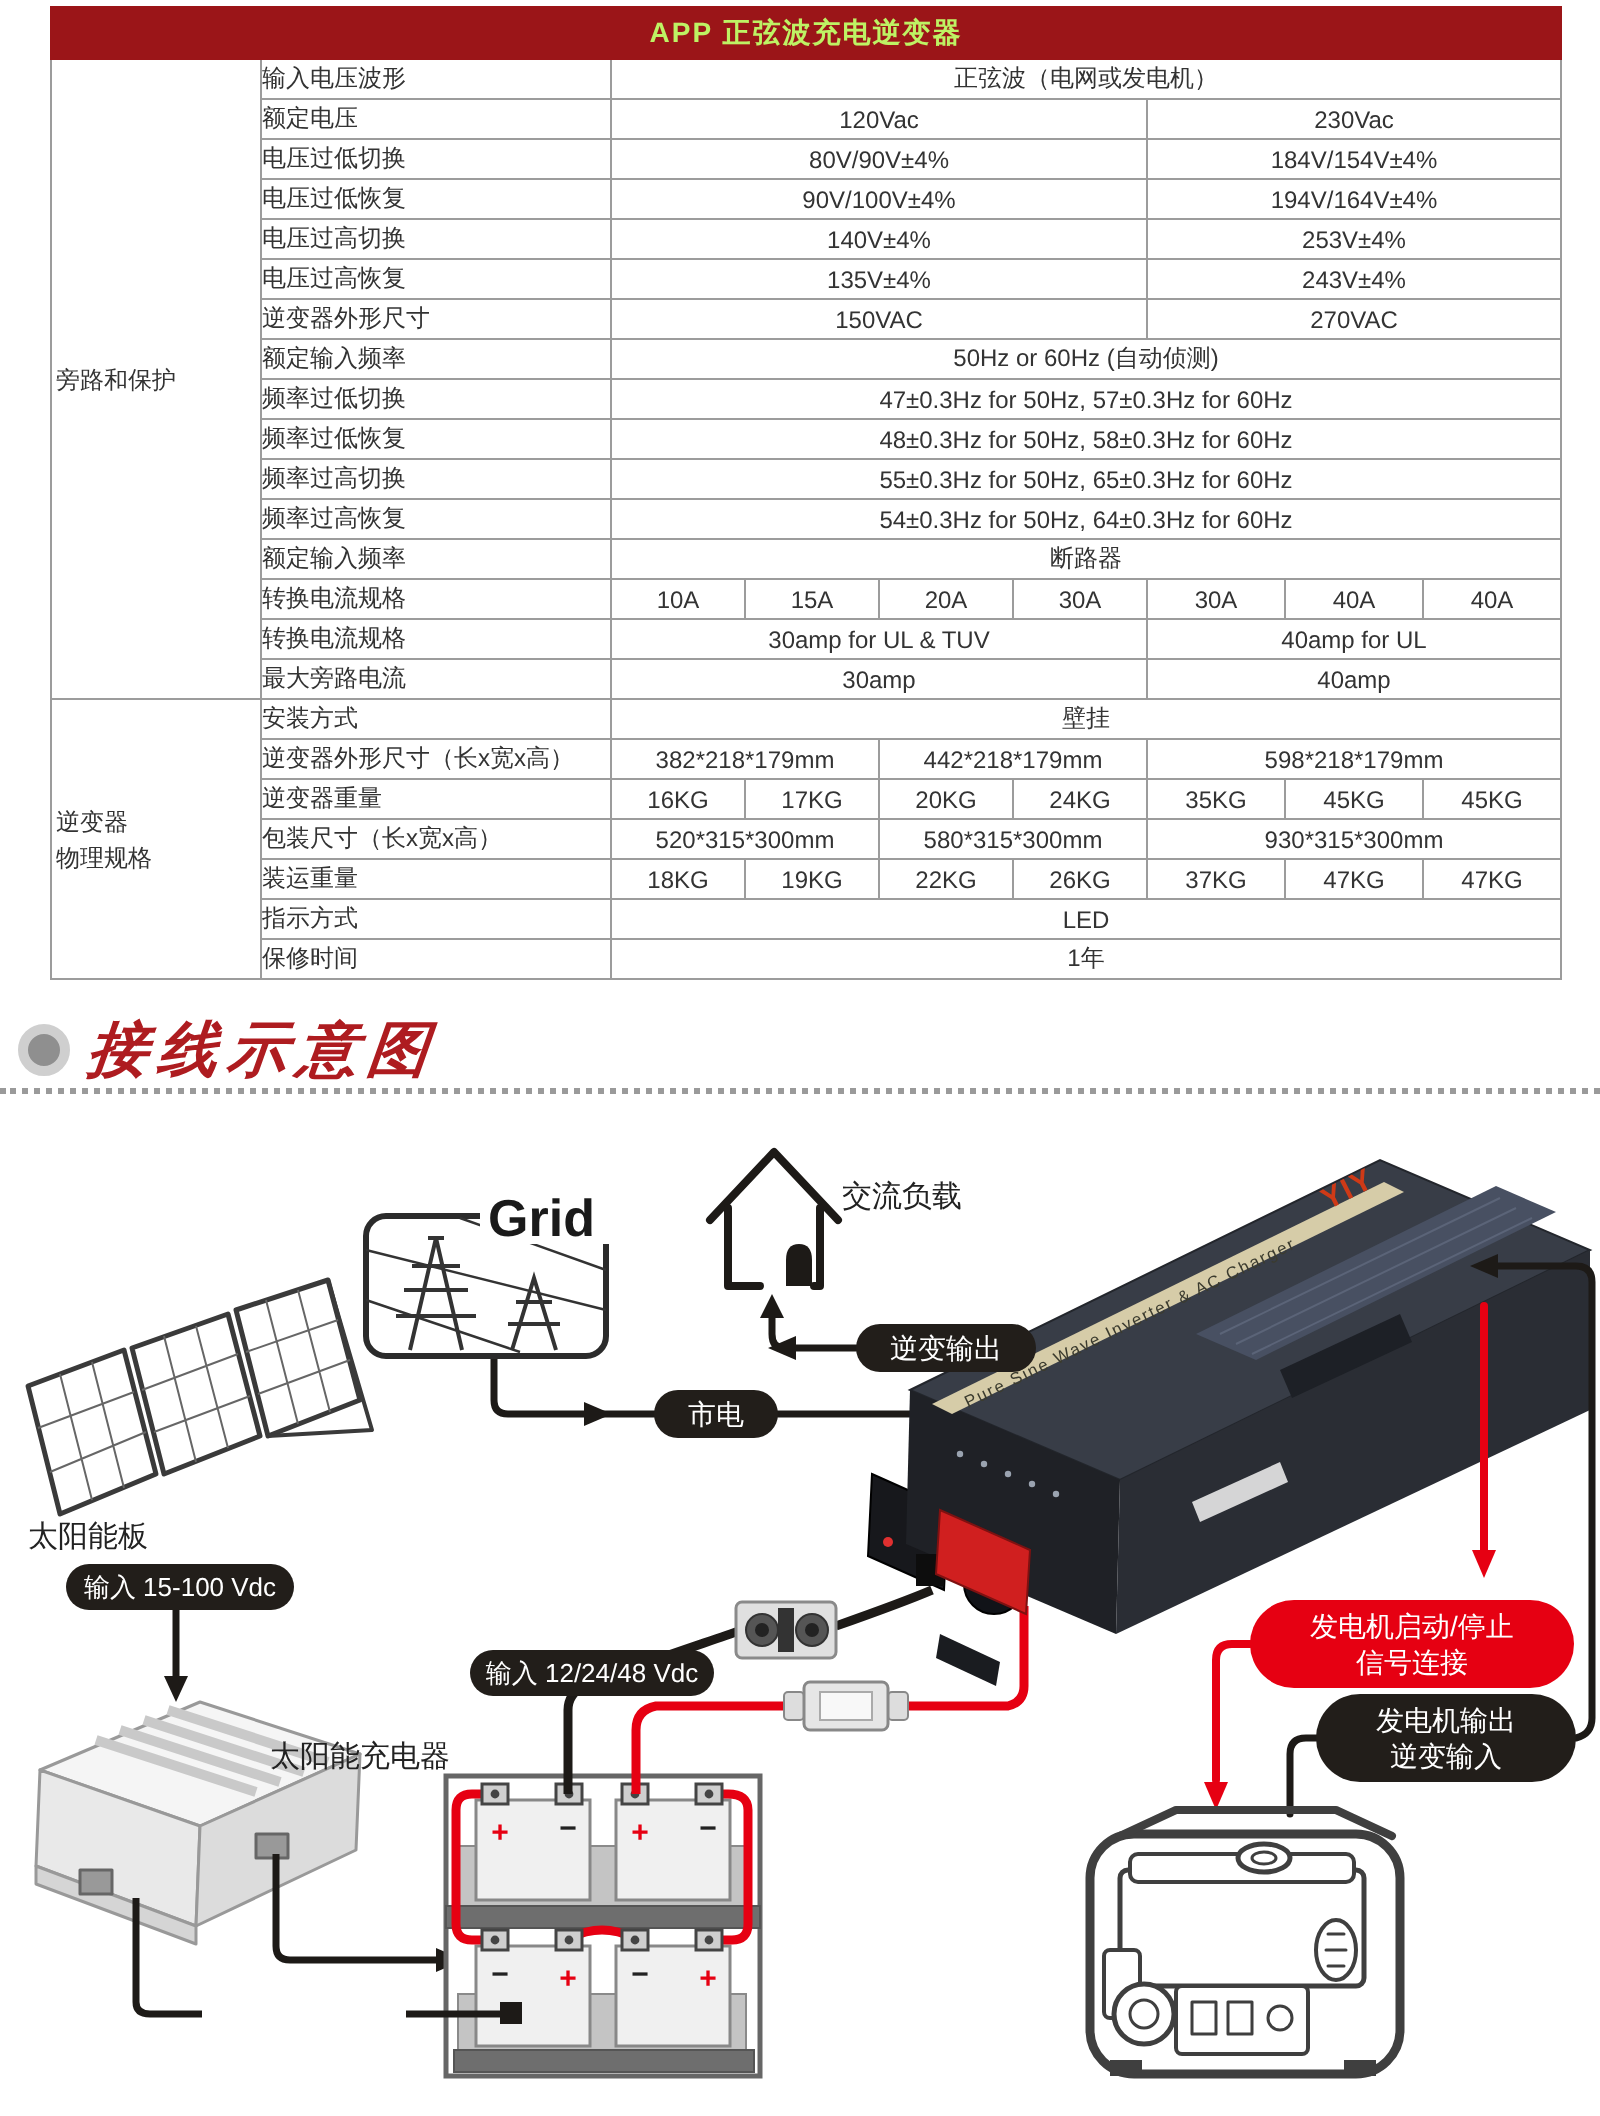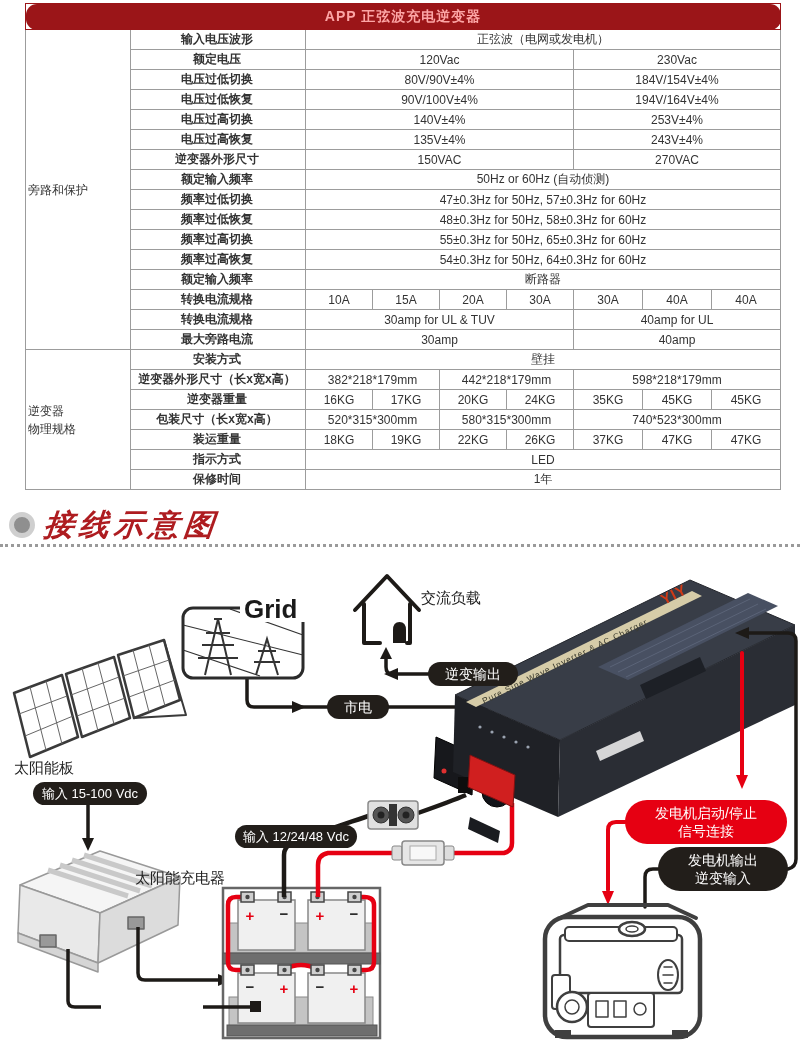--- a/index.html
+++ b/index.html
@@ -3,23 +3,23 @@
 <meta charset="utf-8">
 <style>
   html,body{margin:0;padding:0;background:#fff;}
   .page{position:relative;width:800px;height:1058px;background:#fff;overflow:hidden;
         font-family:"Liberation Sans","DejaVu Sans",sans-serif;}
   
   table.spec{position:absolute;left:25px;top:3px;width:755px;border-collapse:collapse;
              table-layout:fixed;font-size:12px;color:#333;}
   table.spec td,table.spec th{border:1px solid #9c9c9c;height:19px;text-align:center;
              padding:0 2px;overflow:hidden;white-space:nowrap;}
-  table.spec th.title{background:#9b1518;color:#fca5a5;font-size:14px;font-weight:bold;
-             height:25px;border-color:#9b1518;letter-spacing:1px;border-radius:11px;}
-  table.spec td.lab{text-align:center;padding-left:0;font-weight:bold;}
+  table.spec th.title{background:#9b1518;color:#bef264;font-size:14px;font-weight:bold;
+             height:25px;border-color:#9b1518;letter-spacing:1px;}
+  table.spec td.lab{text-align:left;padding-left:0;}
   table.spec td.cat{text-align:left;line-height:1.5;margin-top:24px;}
   
   .section-head{position:absolute;left:0;top:503px;width:800px;height:46px;}
   .bullet{position:absolute;left:9px;top:9px;width:16px;height:16px;border-radius:50%;
           background:#8f8f8f;border:5px solid #cfcfcf;}
   .sec-title{position:absolute;left:44px;top:2px;margin:0;font-size:30px;font-weight:bold;
           font-style:italic;color:#ae1c20;letter-spacing:5px;transform:skewX(-6deg);}
   .dotline{position:absolute;left:0;top:544px;width:800px;border-top:3px dotted #9a9a9a;}
   
   .diagram{position:absolute;left:0;top:555px;width:800px;height:503px;text-align:right;}
@@ -148,21 +148,21 @@
           <td colspan="1" class="val">20KG</td>
           <td colspan="1" class="val">24KG</td>
           <td colspan="1" class="val">35KG</td>
           <td colspan="1" class="val">45KG</td>
           <td colspan="1" class="val">45KG</td>
         </tr>
         <tr>
           <td class="lab">包装尺寸（长x宽x高）</td>
           <td colspan="2" class="val">520*315*300mm</td>
           <td colspan="2" class="val">580*315*300mm</td>
-          <td colspan="3" class="val">740*523*300mm</td>
+          <td colspan="3" class="val">930*315*300mm</td>
         </tr>
         <tr>
           <td class="lab">装运重量</td>
           <td colspan="1" class="val">18KG</td>
           <td colspan="1" class="val">19KG</td>
           <td colspan="1" class="val">22KG</td>
           <td colspan="1" class="val">26KG</td>
           <td colspan="1" class="val">37KG</td>
           <td colspan="1" class="val">47KG</td>
           <td colspan="1" class="val">47KG</td>

